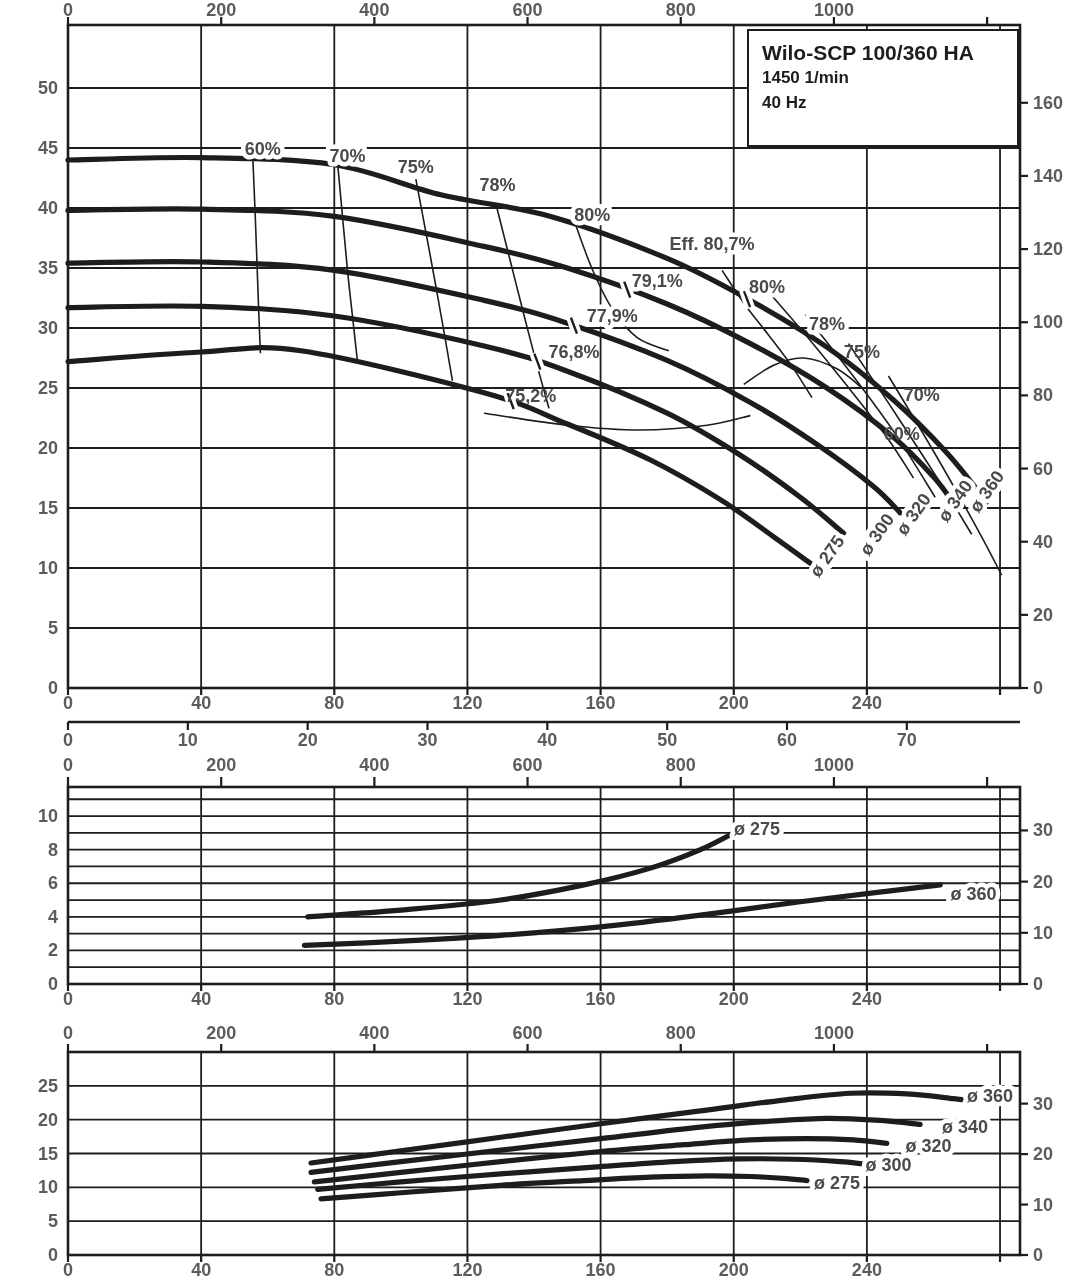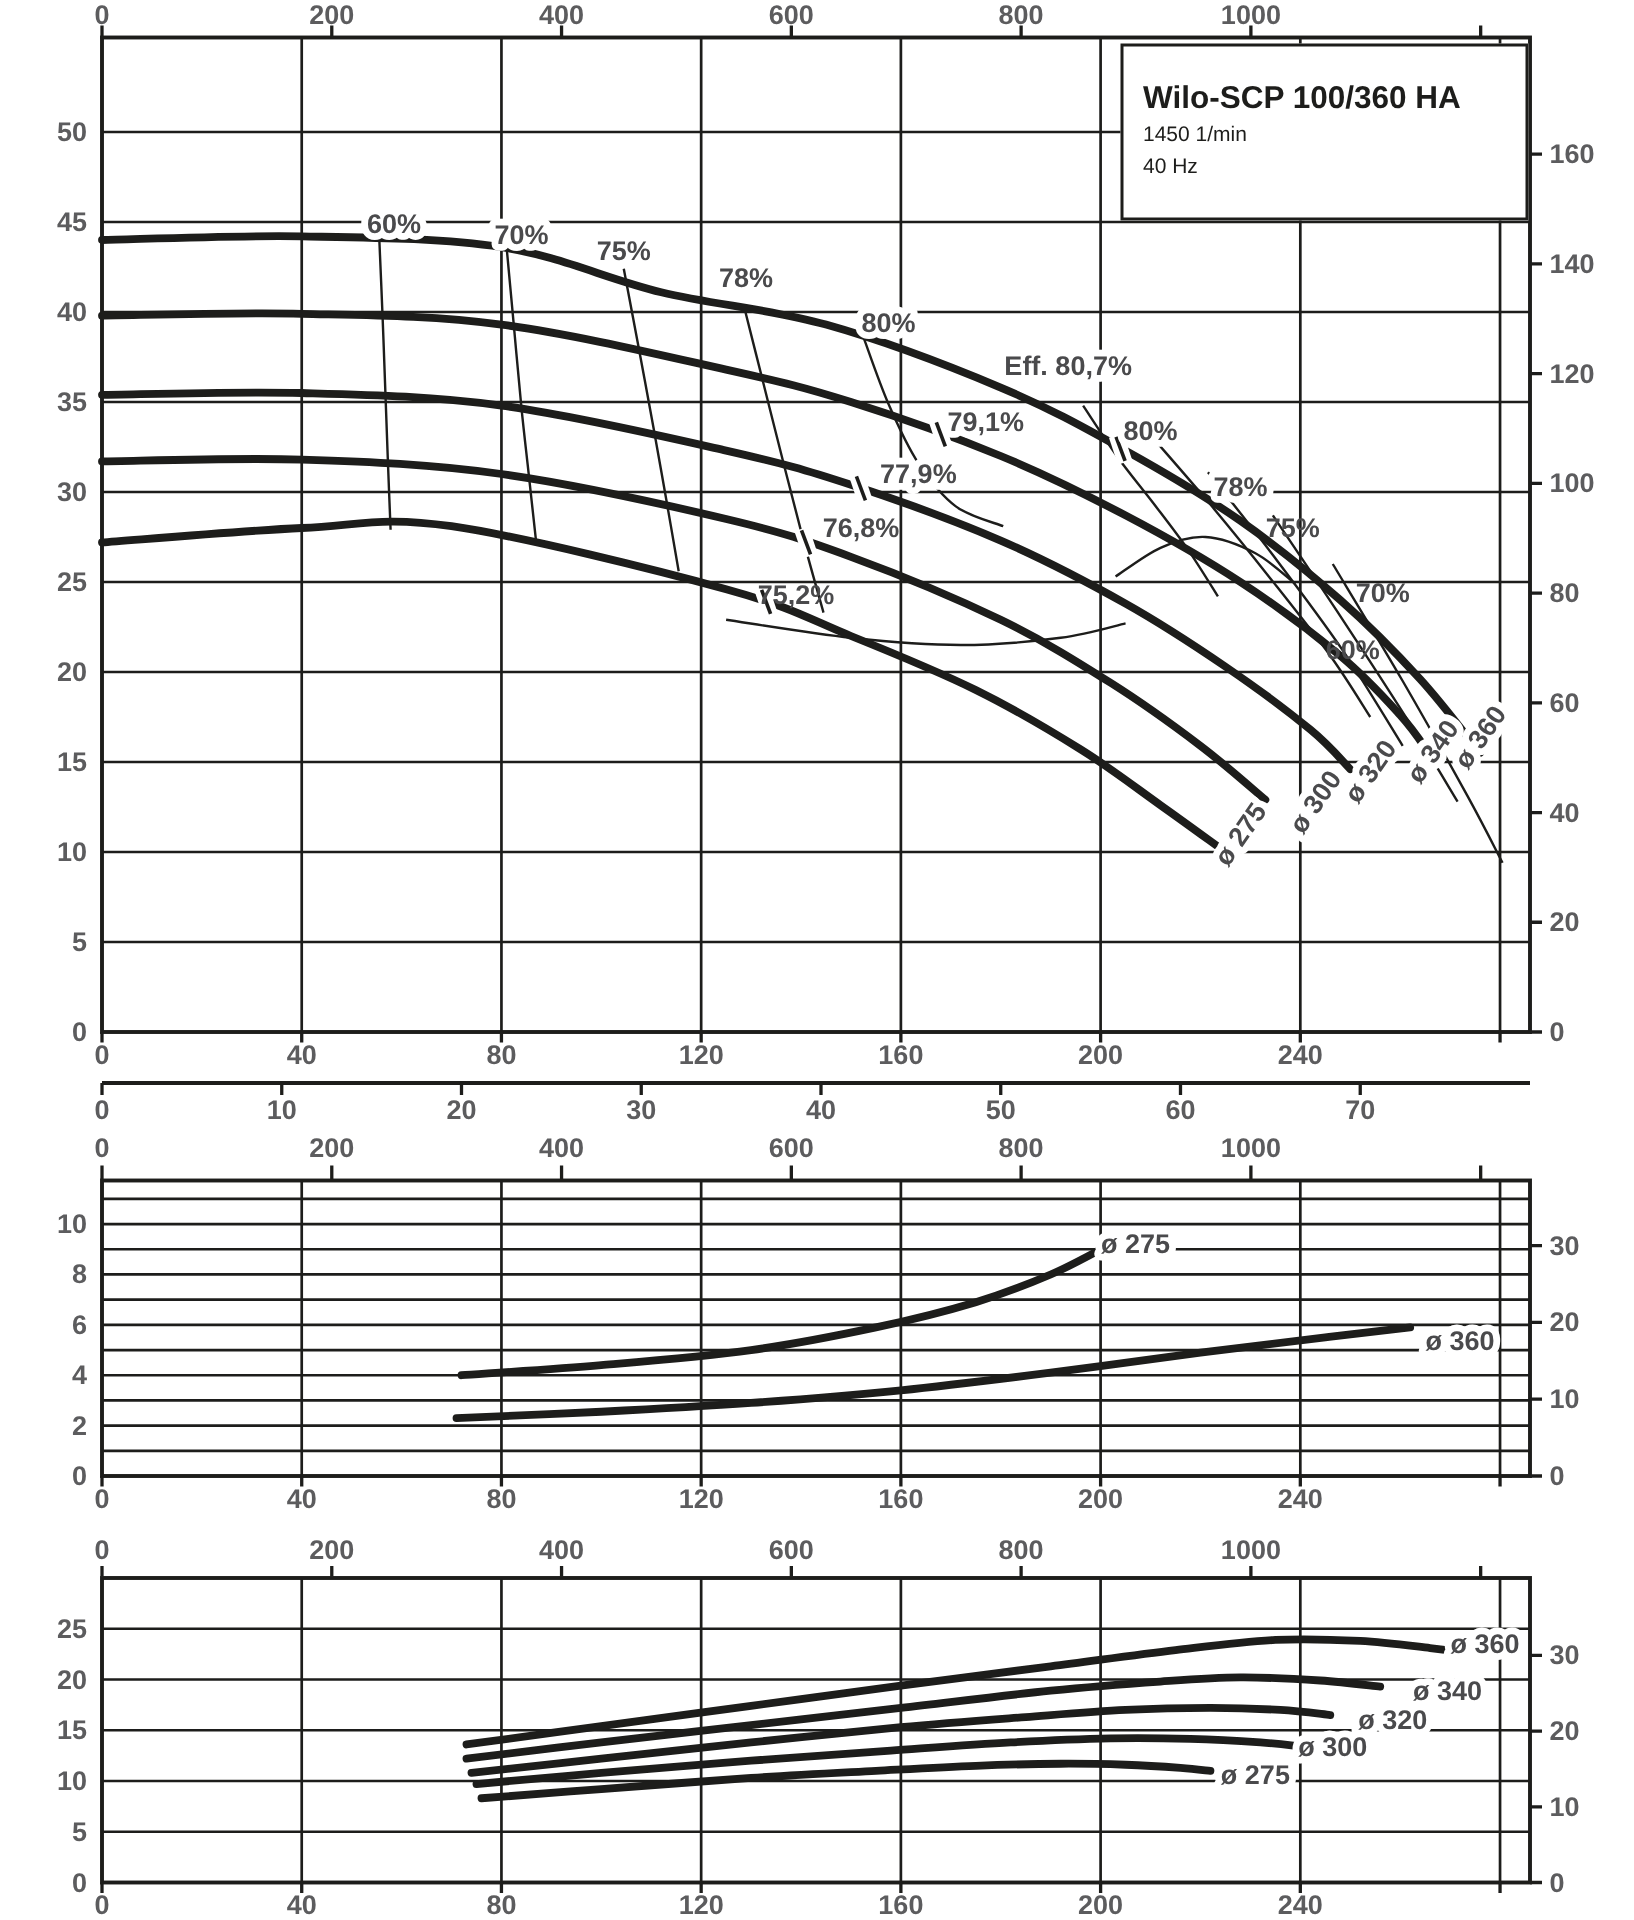--- a/index.html
+++ b/index.html
@@ -3,23 +3,23 @@
 <meta charset="utf-8">
 <style>
   html,body{margin:0;padding:0;background:#fff;}
   .page{position:relative;width:1089px;height:1280px;background:#fff;overflow:hidden;
         font-family:"Liberation Sans",sans-serif;}
   svg text{font-family:"Liberation Sans",sans-serif;}
   .ax{font-size:18px;font-weight:bold;fill:#5c5c5e;}
   .lbl{font-size:18px;font-weight:bold;fill:#4a4a4c;}
   .title-box{position:absolute;left:747px;top:29px;width:272px;height:118px;
              background:#fff;border:2px solid #1d1d1b;box-sizing:border-box;
-             padding:22px 0 0 13px;color:#1d1d1b;}
+             padding:9px 0 0 13px;color:#1d1d1b;}
   .tb-model{font-size:21px;font-weight:bold;line-height:1.25;}
-  .tb-speed,.tb-freq{font-size:14px;line-height:1.45;}
+  .tb-speed,.tb-freq{font-size:17px;line-height:1.45;font-weight:bold;}
 </style>
 </head>
 <body>
 
 <div class="page">
   <svg id="chart-svg" width="1089" height="1280" viewBox="0 0 1089 1280">
       <g>
         <g>
           <line x1="201.14685314685315" y1="25" x2="201.14685314685315" y2="688" stroke="#1d1d1b" stroke-width="1.8"></line>
           <line x1="334.2937062937063" y1="25" x2="334.2937062937063" y2="688" stroke="#1d1d1b" stroke-width="1.8"></line>

